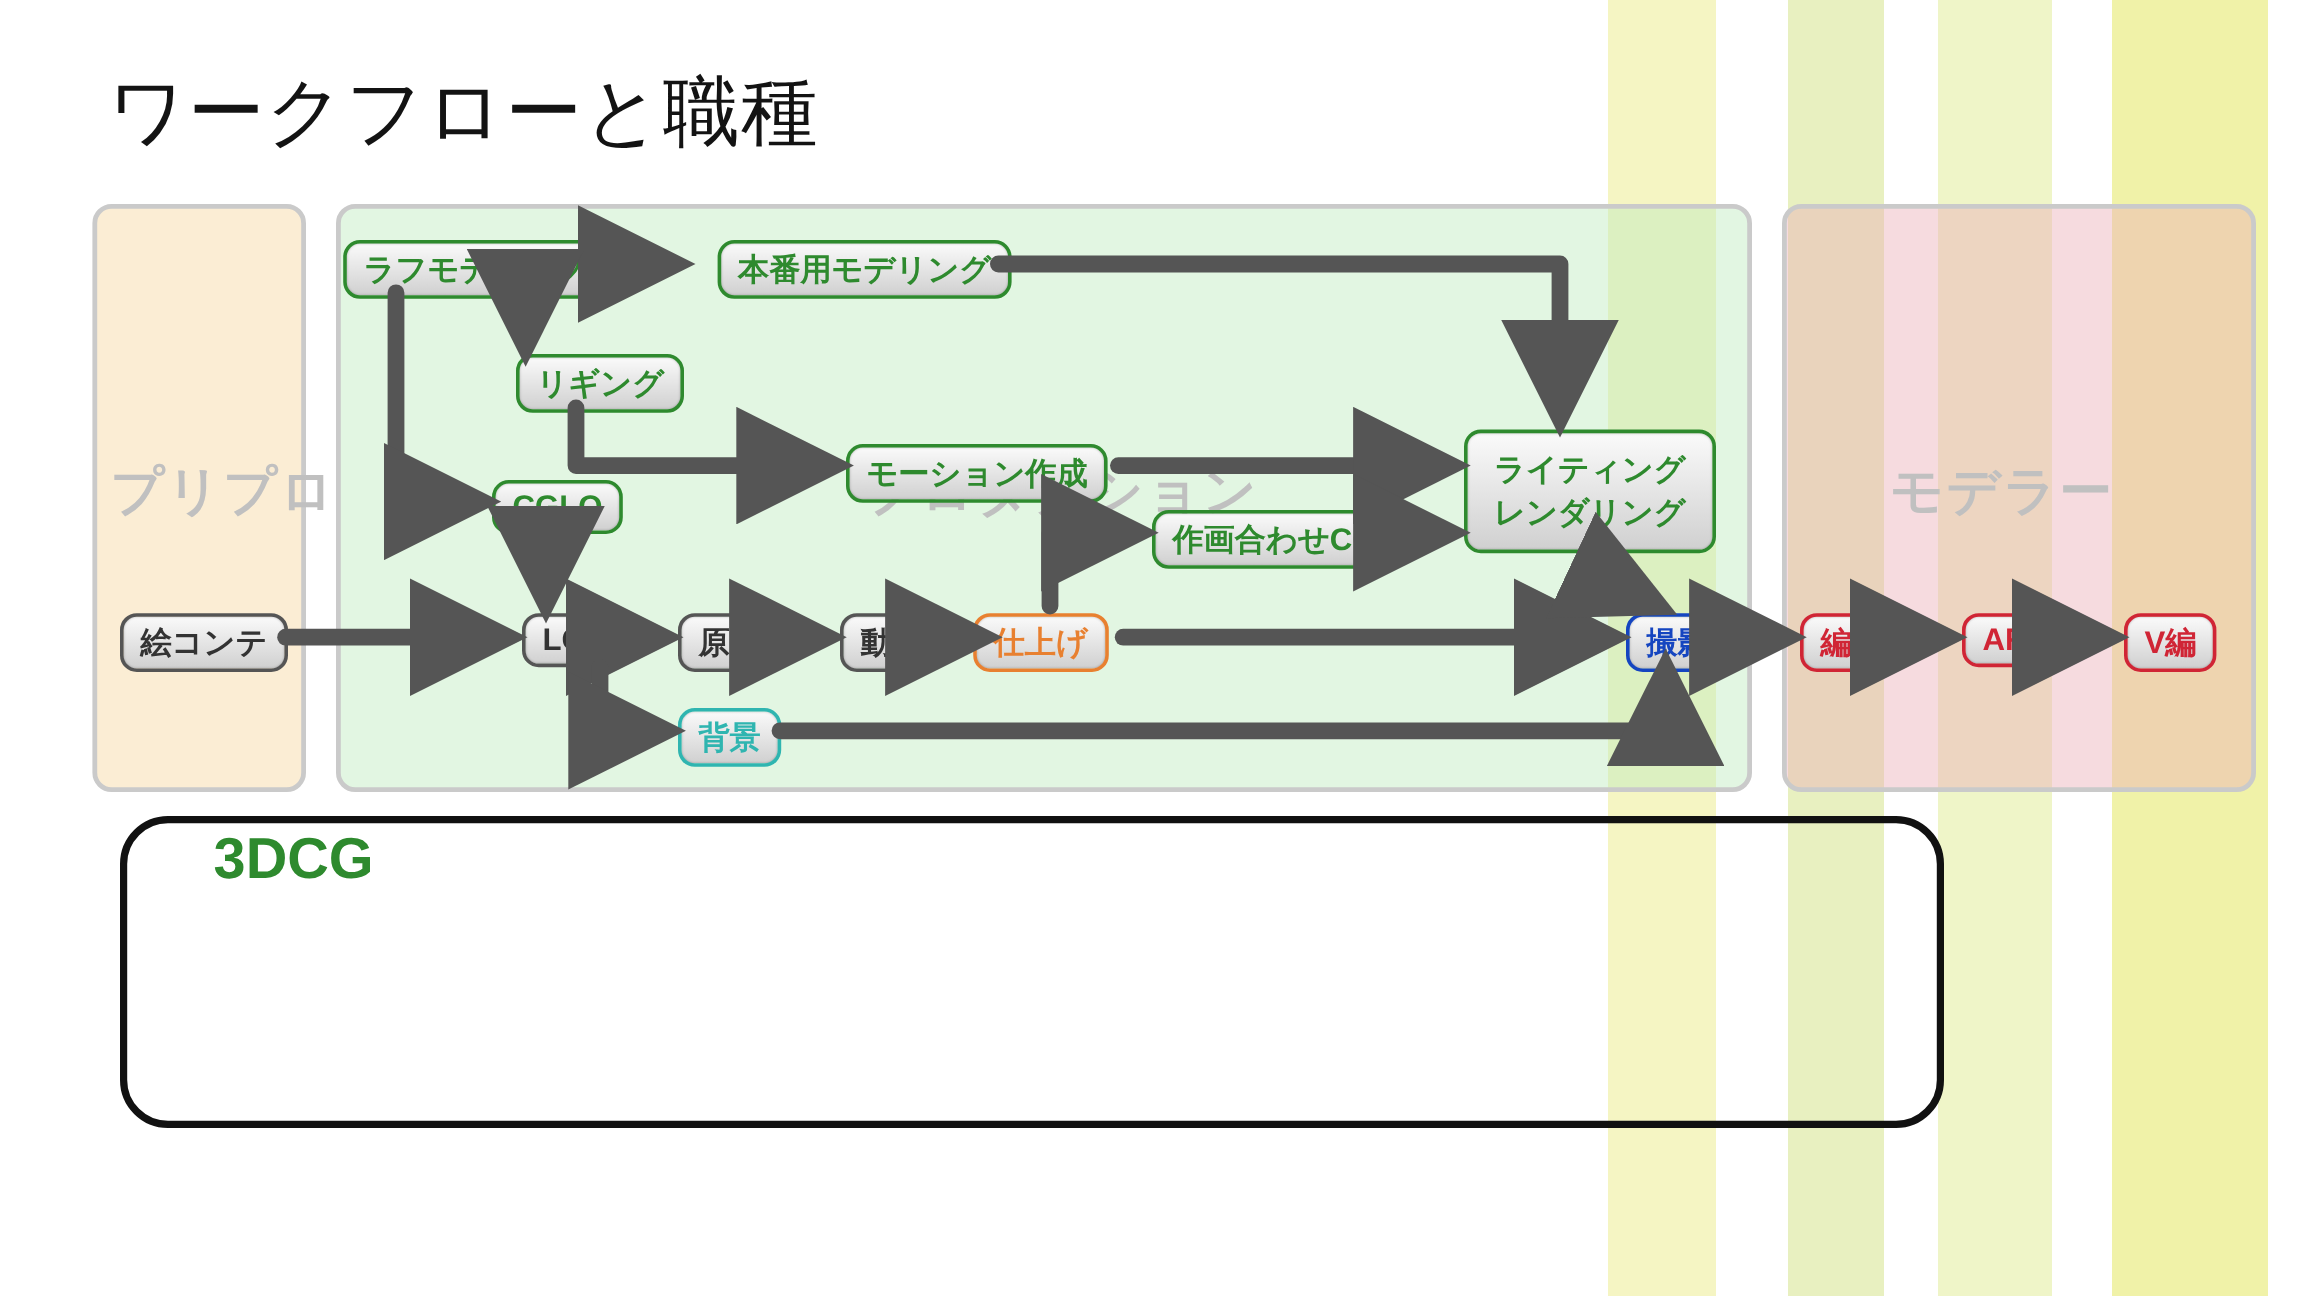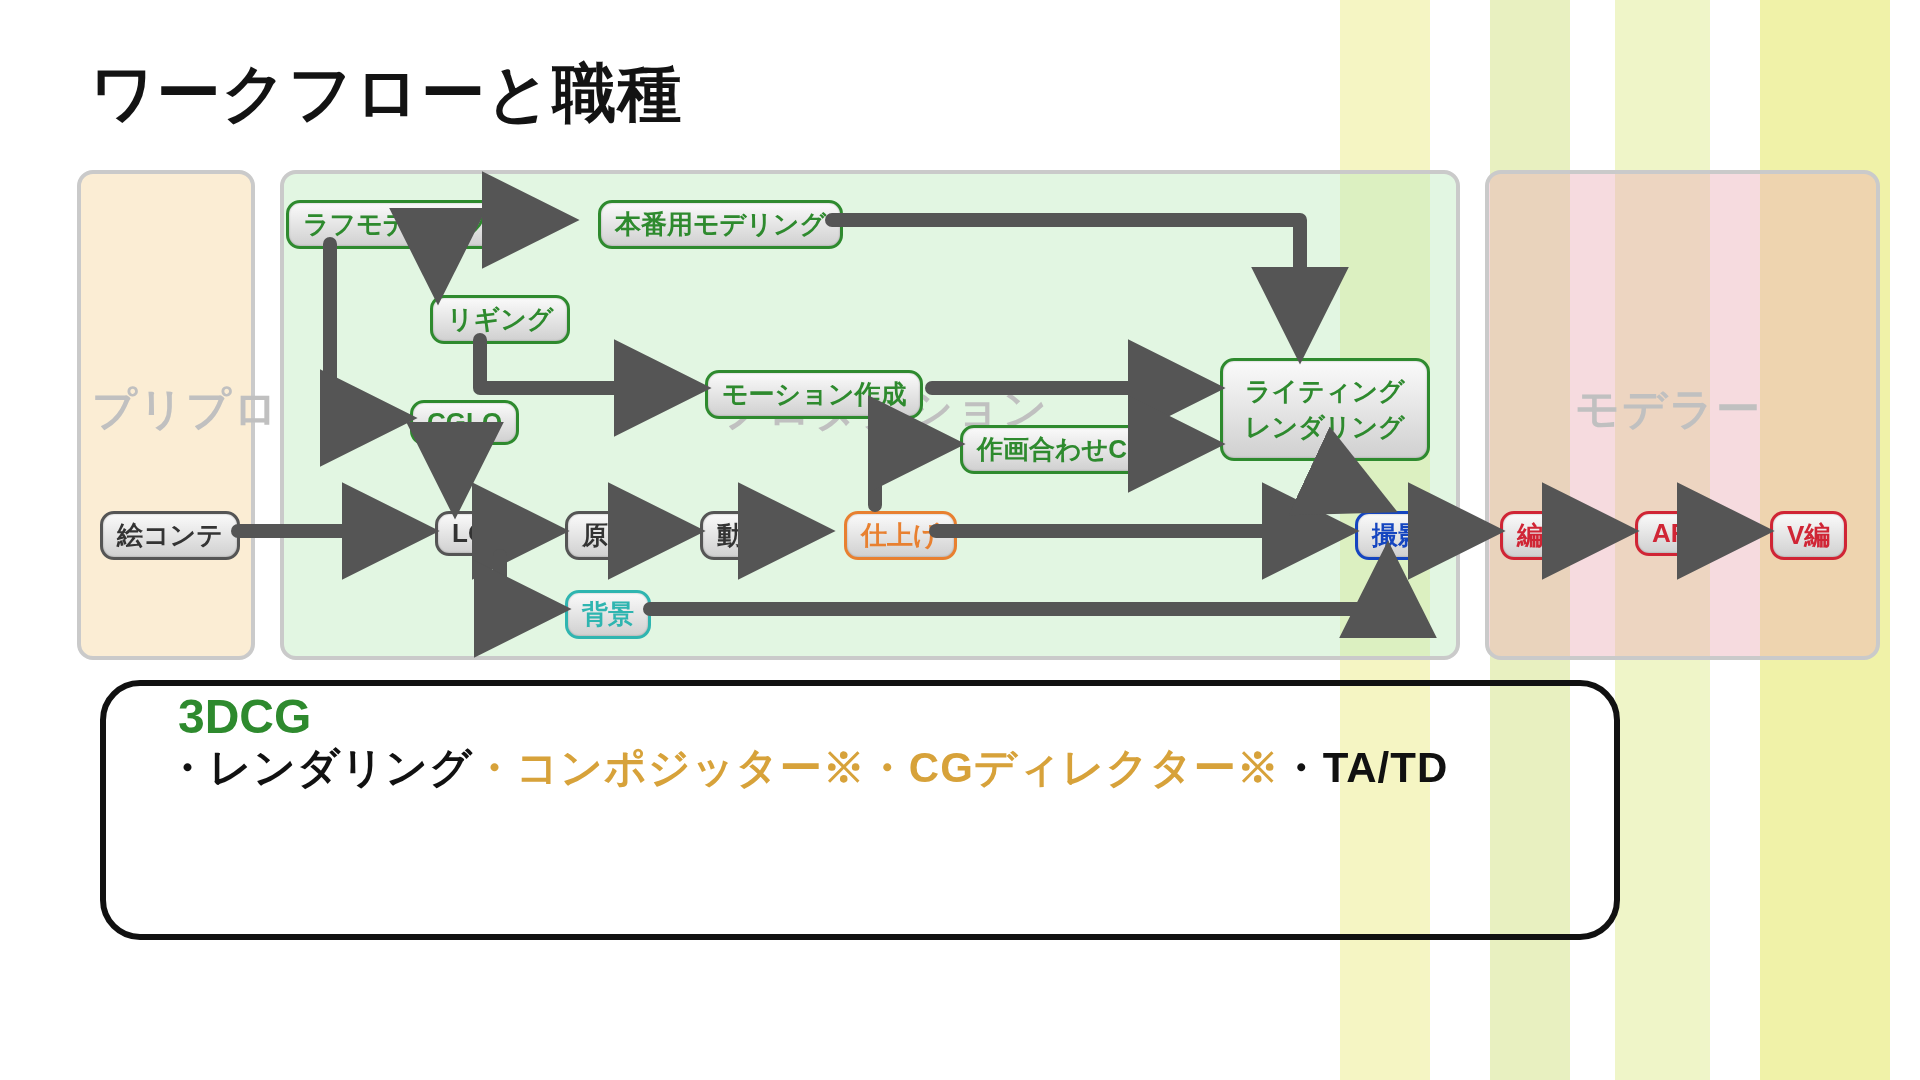--- a/index.html
+++ b/index.html
@@ -6,21 +6,21 @@
   .bg-stripes{position:absolute;top:0;right:0;width:580px;height:100%;display:flex}
   .stripe{height:100%}
   .s1{width:90px;background:#f5f5c3}
   .s2{width:60px;background:#fff}
   .s3{width:80px;background:#e8f0c0}
   .s4{width:45px;background:#fff}
   .s5{width:95px;background:#eff5c8}
   .s6{width:50px;background:#fff}
   .s7{width:130px;background:#f0f2a8}
   .s8{width:30px;background:#fff}
-  .title{position:absolute;left:90px;top:50px;font-size:64px;font-weight:700;color:#131313;letter-spacing:1px}
+  .title{position:absolute;left:90px;top:50px;font-size:64px;font-weight:400;color:#131313;letter-spacing:1px}
   .stage-box{position:absolute;top:170px;height:490px;border:4px solid #cacaca;border-radius:16px;box-sizing:border-box}
   .stage1{left:77px;width:178px;background:rgba(247,215,160,.45)}
   .stage2{left:280px;width:1180px;background:rgba(190,235,190,.45)}
   .stage3{left:1485px;width:395px;background:rgba(235,175,185,.45)}
   .stage-label{position:absolute;font-size:44px;font-weight:700;color:#c0c0c0;letter-spacing:2px;white-space:nowrap}
   .sl1{left:92px;top:380px}
   .sl2{left:720px;top:380px}
   .sl3{left:1575px;top:380px}
   .node{position:absolute;display:flex;align-items:center;justify-content:center;font-size:26px;font-weight:700;border-radius:14px;padding:4px 14px;white-space:nowrap;background:linear-gradient(#fafafa,#d0d0d0);box-shadow:inset 0 0 2px rgba(0,0,0,.3)}
   .node.big{font-size:26px;padding:12px 22px;line-height:1.4;text-align:left}
@@ -65,21 +65,21 @@
 <div class="node c-green" style="left:410px;top:400px">CGLO</div>
 <div class="node c-green" style="left:705px;top:370px">モーション作成</div>
 <div class="node c-green" style="left:960px;top:425px">作画合わせCG</div>
 <div class="node big c-green" style="left:1220px;top:358px;white-space:pre">ライティング
 レンダリング</div>
 
 <div class="node c-gray" style="left:100px;top:511px">絵コンテ</div>
 <div class="node c-gray" style="left:435px;top:511px">LO</div>
 <div class="node c-gray" style="left:565px;top:511px">原画</div>
 <div class="node c-gray" style="left:700px;top:511px">動画</div>
-<div class="node c-orange" style="left:844px;top:511px">仕上げ</div>
+<div class="node c-orange" style="left:811px;top:511px">仕上げ</div>
 <div class="node c-cyan" style="left:565px;top:590px">背景</div>
 <div class="node c-blue" style="left:1355px;top:511px">撮影</div>
 <div class="node c-red" style="left:1500px;top:511px">編集</div>
 <div class="node c-red" style="left:1635px;top:511px">AR</div>
 <div class="node c-red" style="left:1770px;top:511px">V編</div>
 
 <svg class="flow">
   <defs>
     <marker id="ah" viewBox="0 0 10 10" refX="8" refY="5" markerWidth="7" markerHeight="7" orient="auto-start-reverse">
       <path d="M0 0 L10 5 L0 10 z" fill="#555"></path>
@@ -124,16 +124,13 @@
     <line x1="1444" y1="531" x2="1486" y2="531"></line>
 
     <line x1="1586" y1="531" x2="1620" y2="531"></line>
 
     <line x1="1706" y1="531" x2="1755" y2="531"></line>
   </g>
 </svg>
 
 <div class="roles-title">3DCG</div>
 <div class="roles-box">
-  <div class="roles-line">
-    <span>・レンダリング</span><span class="roles-highlight">・コンポジッター※・CGディレクター※</span><span>・TA/TD</span>
-  </div>
 </div>
 
 </body></html>

